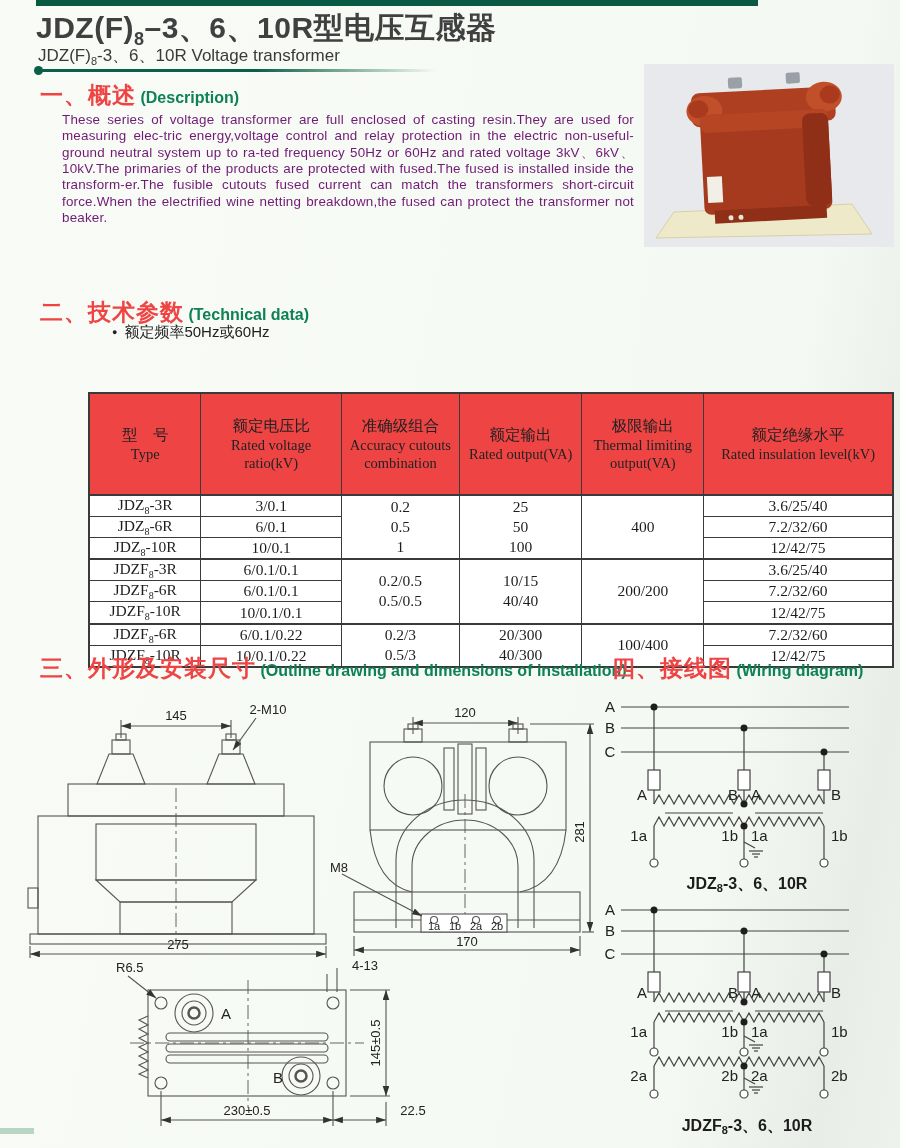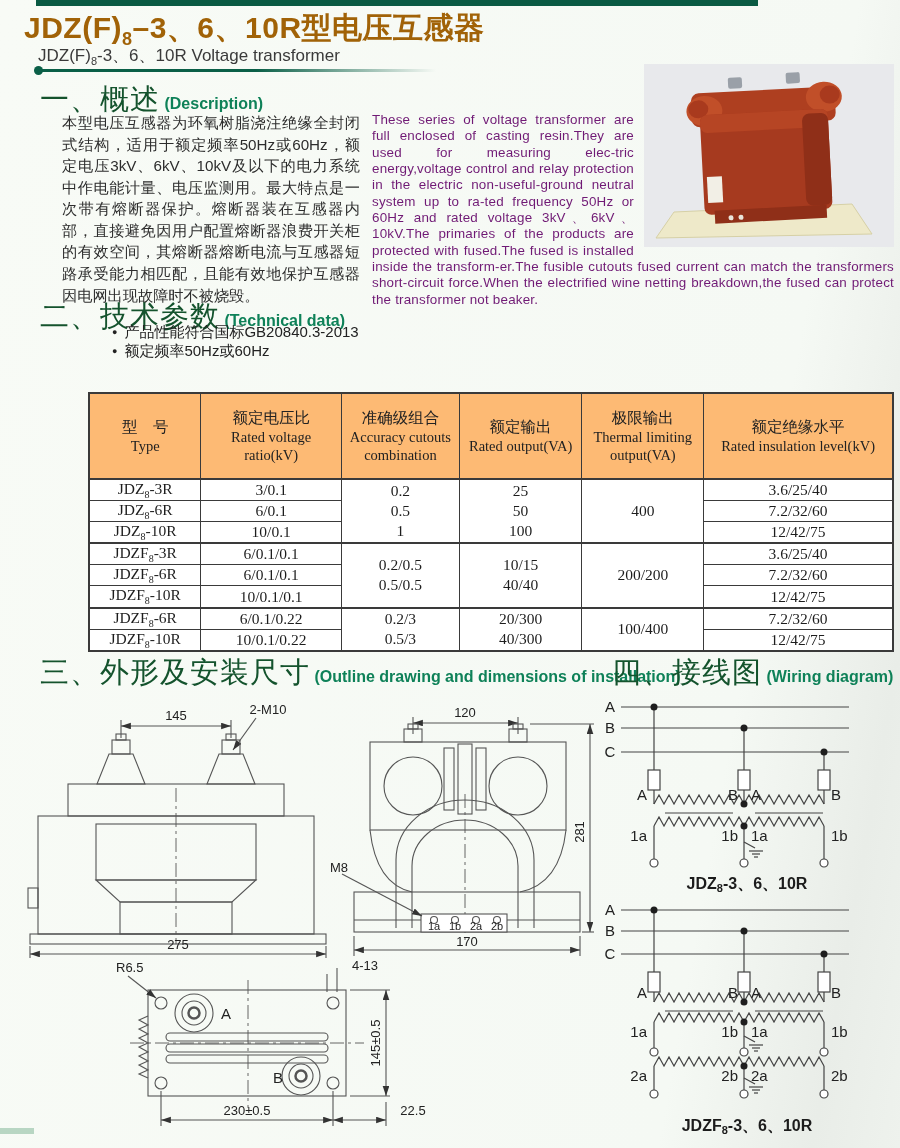--- a/index.html
+++ b/index.html
@@ -4,44 +4,44 @@
 <style>
   * { margin:0; padding:0; box-sizing:border-box; }
   html,body { width:900px; height:1148px; }
   body {
     position:relative; overflow:hidden;
     background:linear-gradient(100deg,#f8fbf6 0%,#f5f9f4 78%,#e9ede8 92%,#eef2ed 100%);
     font-family:"Liberation Sans", sans-serif; color:#2f2f2f;
   }
   .topbar { position:absolute; left:36px; top:0; width:722px; height:6px; background:#0a5a43; }
   .corner-accent { position:absolute; left:0; top:1128px; width:34px; height:6px; background:rgba(90,160,120,.4); }
-  .page-title { position:absolute; left:24px; top:8px; font-size:30px; font-weight:bold; color:#a16207; letter-spacing:.5px; }
+  .page-title { position:absolute; left:36px; top:8px; font-size:30px; font-weight:bold; color:#404040; letter-spacing:.5px; }
   .page-title sub { font-size:18px; }
   .page-subtitle { position:absolute; left:38px; top:44px; font-size:17px; color:#3a3a3a; }
   .page-subtitle sub { font-size:11px; }
   .rule { position:absolute; left:36px; top:69px; width:400px; height:3px;
           background:linear-gradient(90deg,#0a5f47 55%,rgba(10,95,71,0) 100%); }
   .rule .dot { position:absolute; left:-2px; top:-3px; width:9px; height:9px; border-radius:50%; background:#0a5f47; }
   .sec-head { position:absolute; white-space:nowrap; }
-  .sec-zh { font-size:29px; font-weight:normal; color:#14532d; letter-spacing:1px; }
+  .sec-zh { font-size:23px; font-weight:bold; color:#ef4444; letter-spacing:1px; }
   .sec-en { font-size:16px; font-weight:bold; color:#0e8158;text-align:right; }
   #sec1 { left:40px; top:80px; }
   #sec2 { left:40px; top:297px; }
   #sec3 { left:40px; top:653px; }
   #sec4 { left:612px; top:653px; }
   .desc-row { position:absolute; left:62px; top:112px; width:832px; display:flex; gap:12px; }
   .desc-zh { width:298px; font-size:15.2px; line-height:1.42; text-align:justify; color:#2d2d2d; }
   .desc-en-wrap { flex:1; font-size:13.4px; line-height:1.22; text-align:justify; color:#701a75; letter-spacing:.2px; }
   .photo { float:right; width:250px; height:183px; margin:-48px 0 6px 10px; }
   .bullets { position:absolute; left:112px; top:323px; list-style:none; }
   .bullets li { font-size:15px; line-height:17.5px; color:#222; }
   .bullets li::before { content:"●"; font-size:9px; vertical-align:2px; margin-right:7px; }
   table.spec { position:absolute; left:88px; top:392px; width:806px; border-collapse:collapse;
                border:2px solid #3a3a3a; background:#fff; font-family:"Liberation Serif", serif; }
-  table.spec th { background:#fdba74; border:1px solid #3a3a3a; font-weight:normal; padding:5px 3px; height:86px; }
+  table.spec th { background:#ef4444; border:1px solid #3a3a3a; font-weight:normal; padding:5px 3px; height:102px; }
   table.spec th .hz { font-size:15.5px; color:#222; }
   table.spec th .he { font-size:14.5px; line-height:1.18; color:#222; }
   table.spec td { border:1px solid #3a3a3a; text-align:center; font-size:15.5px; color:#1d1d1d; height:21px; padding:0 8px; }
   table.spec td sub { font-size:10px; }
   table.spec tr.gs td { border-top:2px solid #3a3a3a; }
   table.spec td.mc div { line-height:1.3; }
   .dwg { position:absolute; }
   .dim-t { font:13px "Liberation Sans", sans-serif; fill:#222; }
   .wl { font:15px "Liberation Sans", sans-serif; fill:#222; }
   .ws { font:11px "Liberation Sans", sans-serif; fill:#222; }
@@ -58,21 +58,20 @@
 <div class="rule">
     <span class="dot"></span>
   </div>
 
 <div class="sec-head" id="sec1">
   <span class="sec-zh"><span>一、</span><span>概述</span></span>
   <span class="sec-en">(Description)</span>
 </div>
 
 <div class="desc-row">
-  <div class="desc-zh">本型电压互感器为环氧树脂浇注绝缘全封闭式结构，适用于额定频率50Hz或60Hz，额定电压3kV、6kV、10kV及以下的电力系统中作电能计量、电压监测用。最大特点是一次带有熔断器保护。熔断器装在互感器内部，直接避免因用户配置熔断器浪费开关柜的有效空间，其熔断器熔断电流与互感器短路承受能力相匹配，且能有效地保护互感器因电网出现故障时不被烧毁。</div>
   <div class="desc-en-wrap">
     <div class="photo">
       <svg width="250" height="183" viewBox="0 0 250 183">
         <rect width="250" height="183" fill="#e8e9ec"></rect>
         <polygon points="30,148 208,140 228,170 12,174" fill="#eee9c9" stroke="#d6d0a6"></polygon>
         <g transform="rotate(-3 120 95)">
           <rect x="50" y="26" width="144" height="34" rx="8" fill="#ae3f20"></rect>
           <ellipse cx="63" cy="44" rx="18" ry="15" fill="#c14f29"></ellipse>
           <ellipse cx="57" cy="42" rx="10" ry="9" fill="#a93a1e"></ellipse>
           <ellipse cx="183" cy="36" rx="18" ry="15" fill="#c14f29"></ellipse>
@@ -92,21 +91,20 @@
     <span class="desc-en">These series of voltage transformer are full enclosed of casting resin.They are used for measuring elec-tric energy,voltage control and relay protection in the electric non-useful-ground neutral system up to ra-ted frequency 50Hz or 60Hz and rated voltage 3kV、6kV、10kV.The primaries of the products are protected with fused.The fused is installed inside the transform-er.The fusible cutouts fused current can match the transformers short-circuit force.When the electrified wine netting breakdown,the fused can protect the transformer not beaker.</span>
   </div>
 </div>
 
 <div class="sec-head" id="sec2">
   <span class="sec-zh"><span>二、</span><span>技术参数</span></span>
   <span class="sec-en">(Technical data)</span>
 </div>
 
 <ul class="bullets">
-  <li>产品性能符合国标GB20840.3-2013</li>
   <li>额定频率50Hz或60Hz</li>
 </ul>
 
 <table class="spec">
   <colgroup>
       <col style="width:112px">
       <col style="width:141px">
       <col style="width:118px">
       <col style="width:123px">
       <col style="width:122px">

